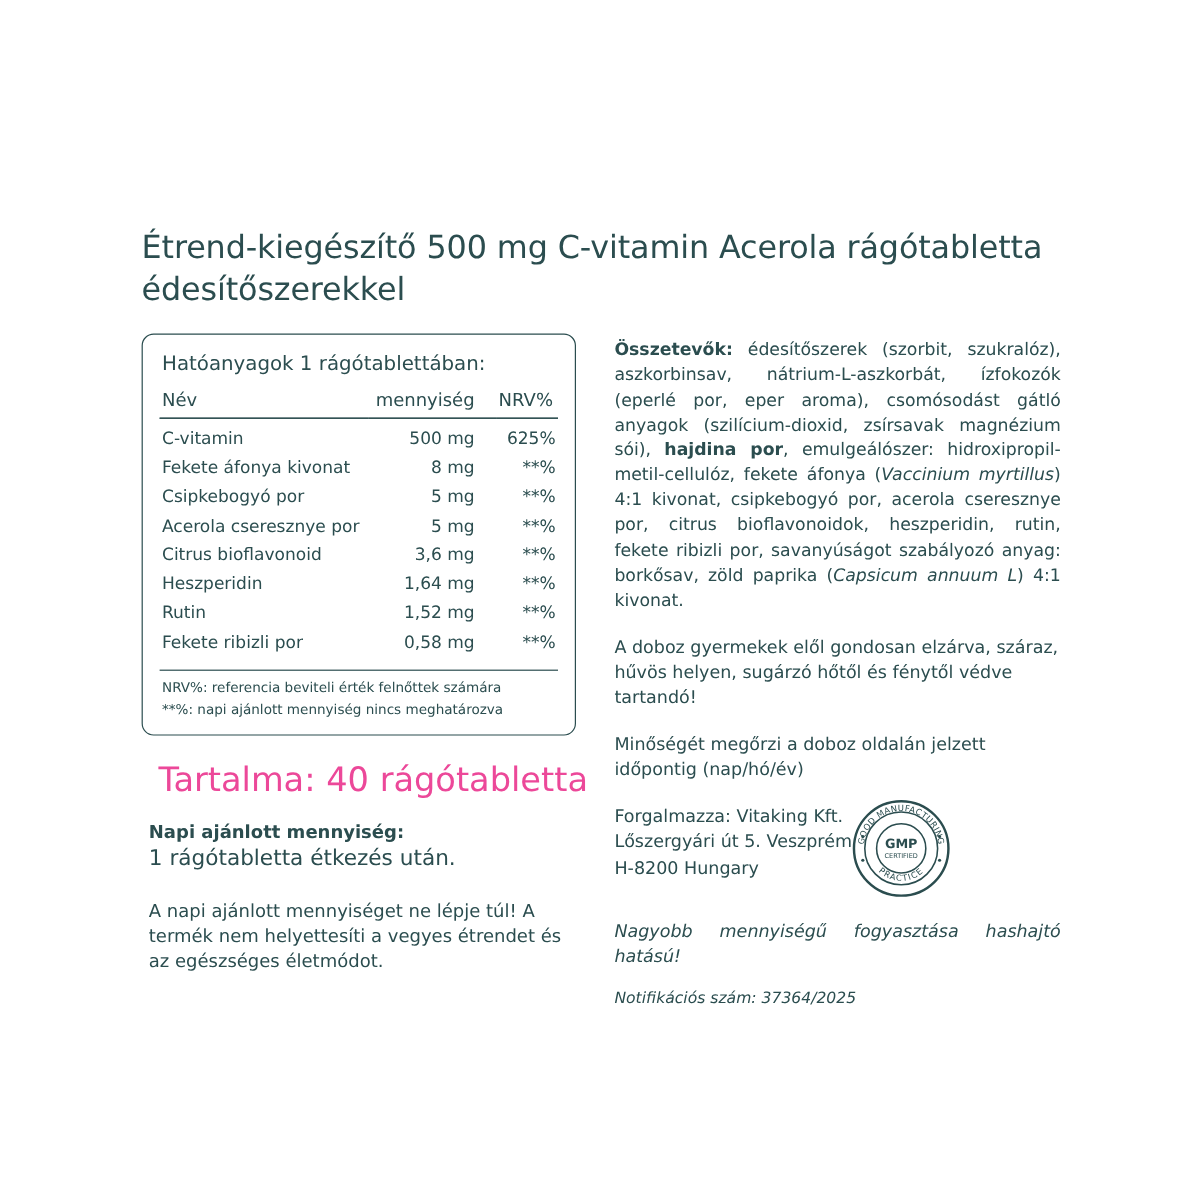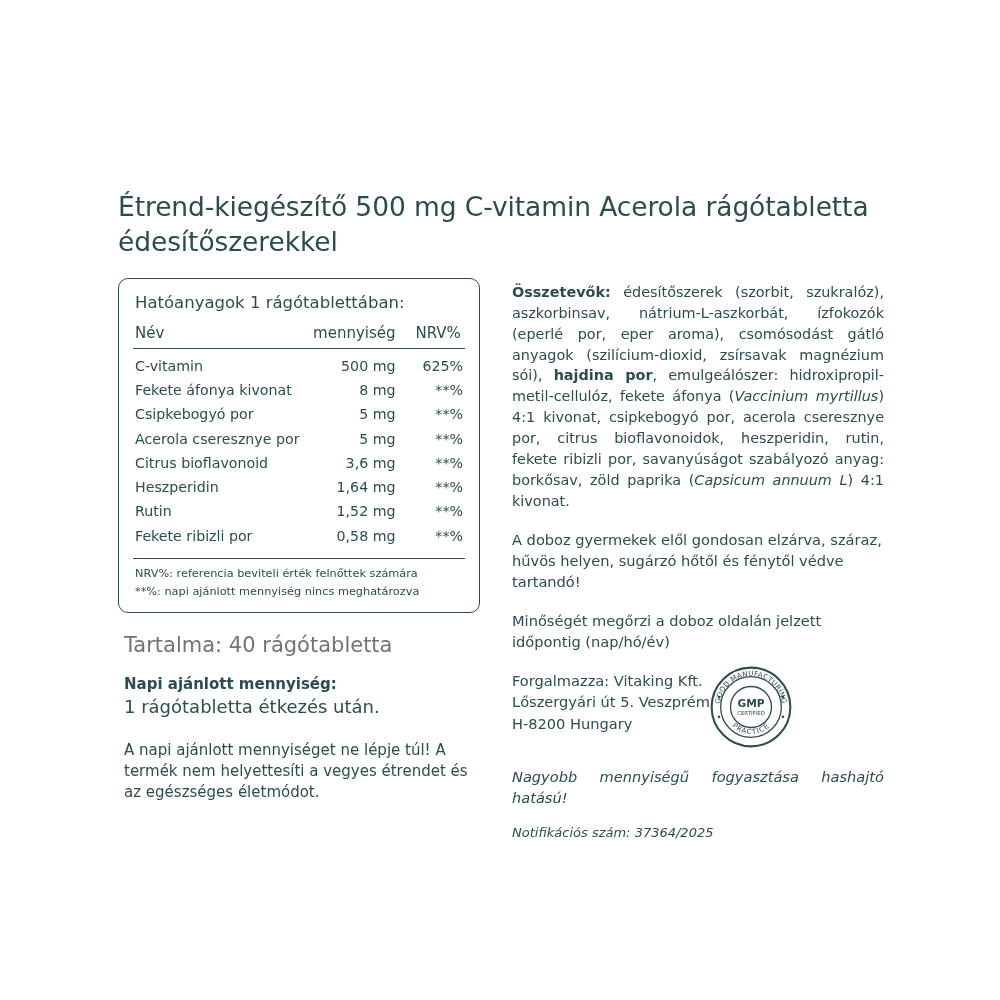--- a/index.html
+++ b/index.html
@@ -90,23 +90,24 @@
     margin: 9px 0 7px 0;
   }
   .nutri-foot {
     font-size: 11.3px;
     line-height: 1.45;
     color: #2b4d4f;
     margin: 0 0 2px 2px;
   }
 
   .tartalma {
-    font-size: 21px;
+    font-size: 28px;
     margin: 20px 0 0 6px;
-    color: #737373;
+    color: #ec4899;
+    text-align: center;
   }
   .napi-head {
     font-size: 15px;
     font-weight: 700;
     margin: 18px 0 0 6px;
   }
   .napi-body {
     font-size: 18px;
     margin: 2px 0 0 6px;
     line-height: 1.35;

